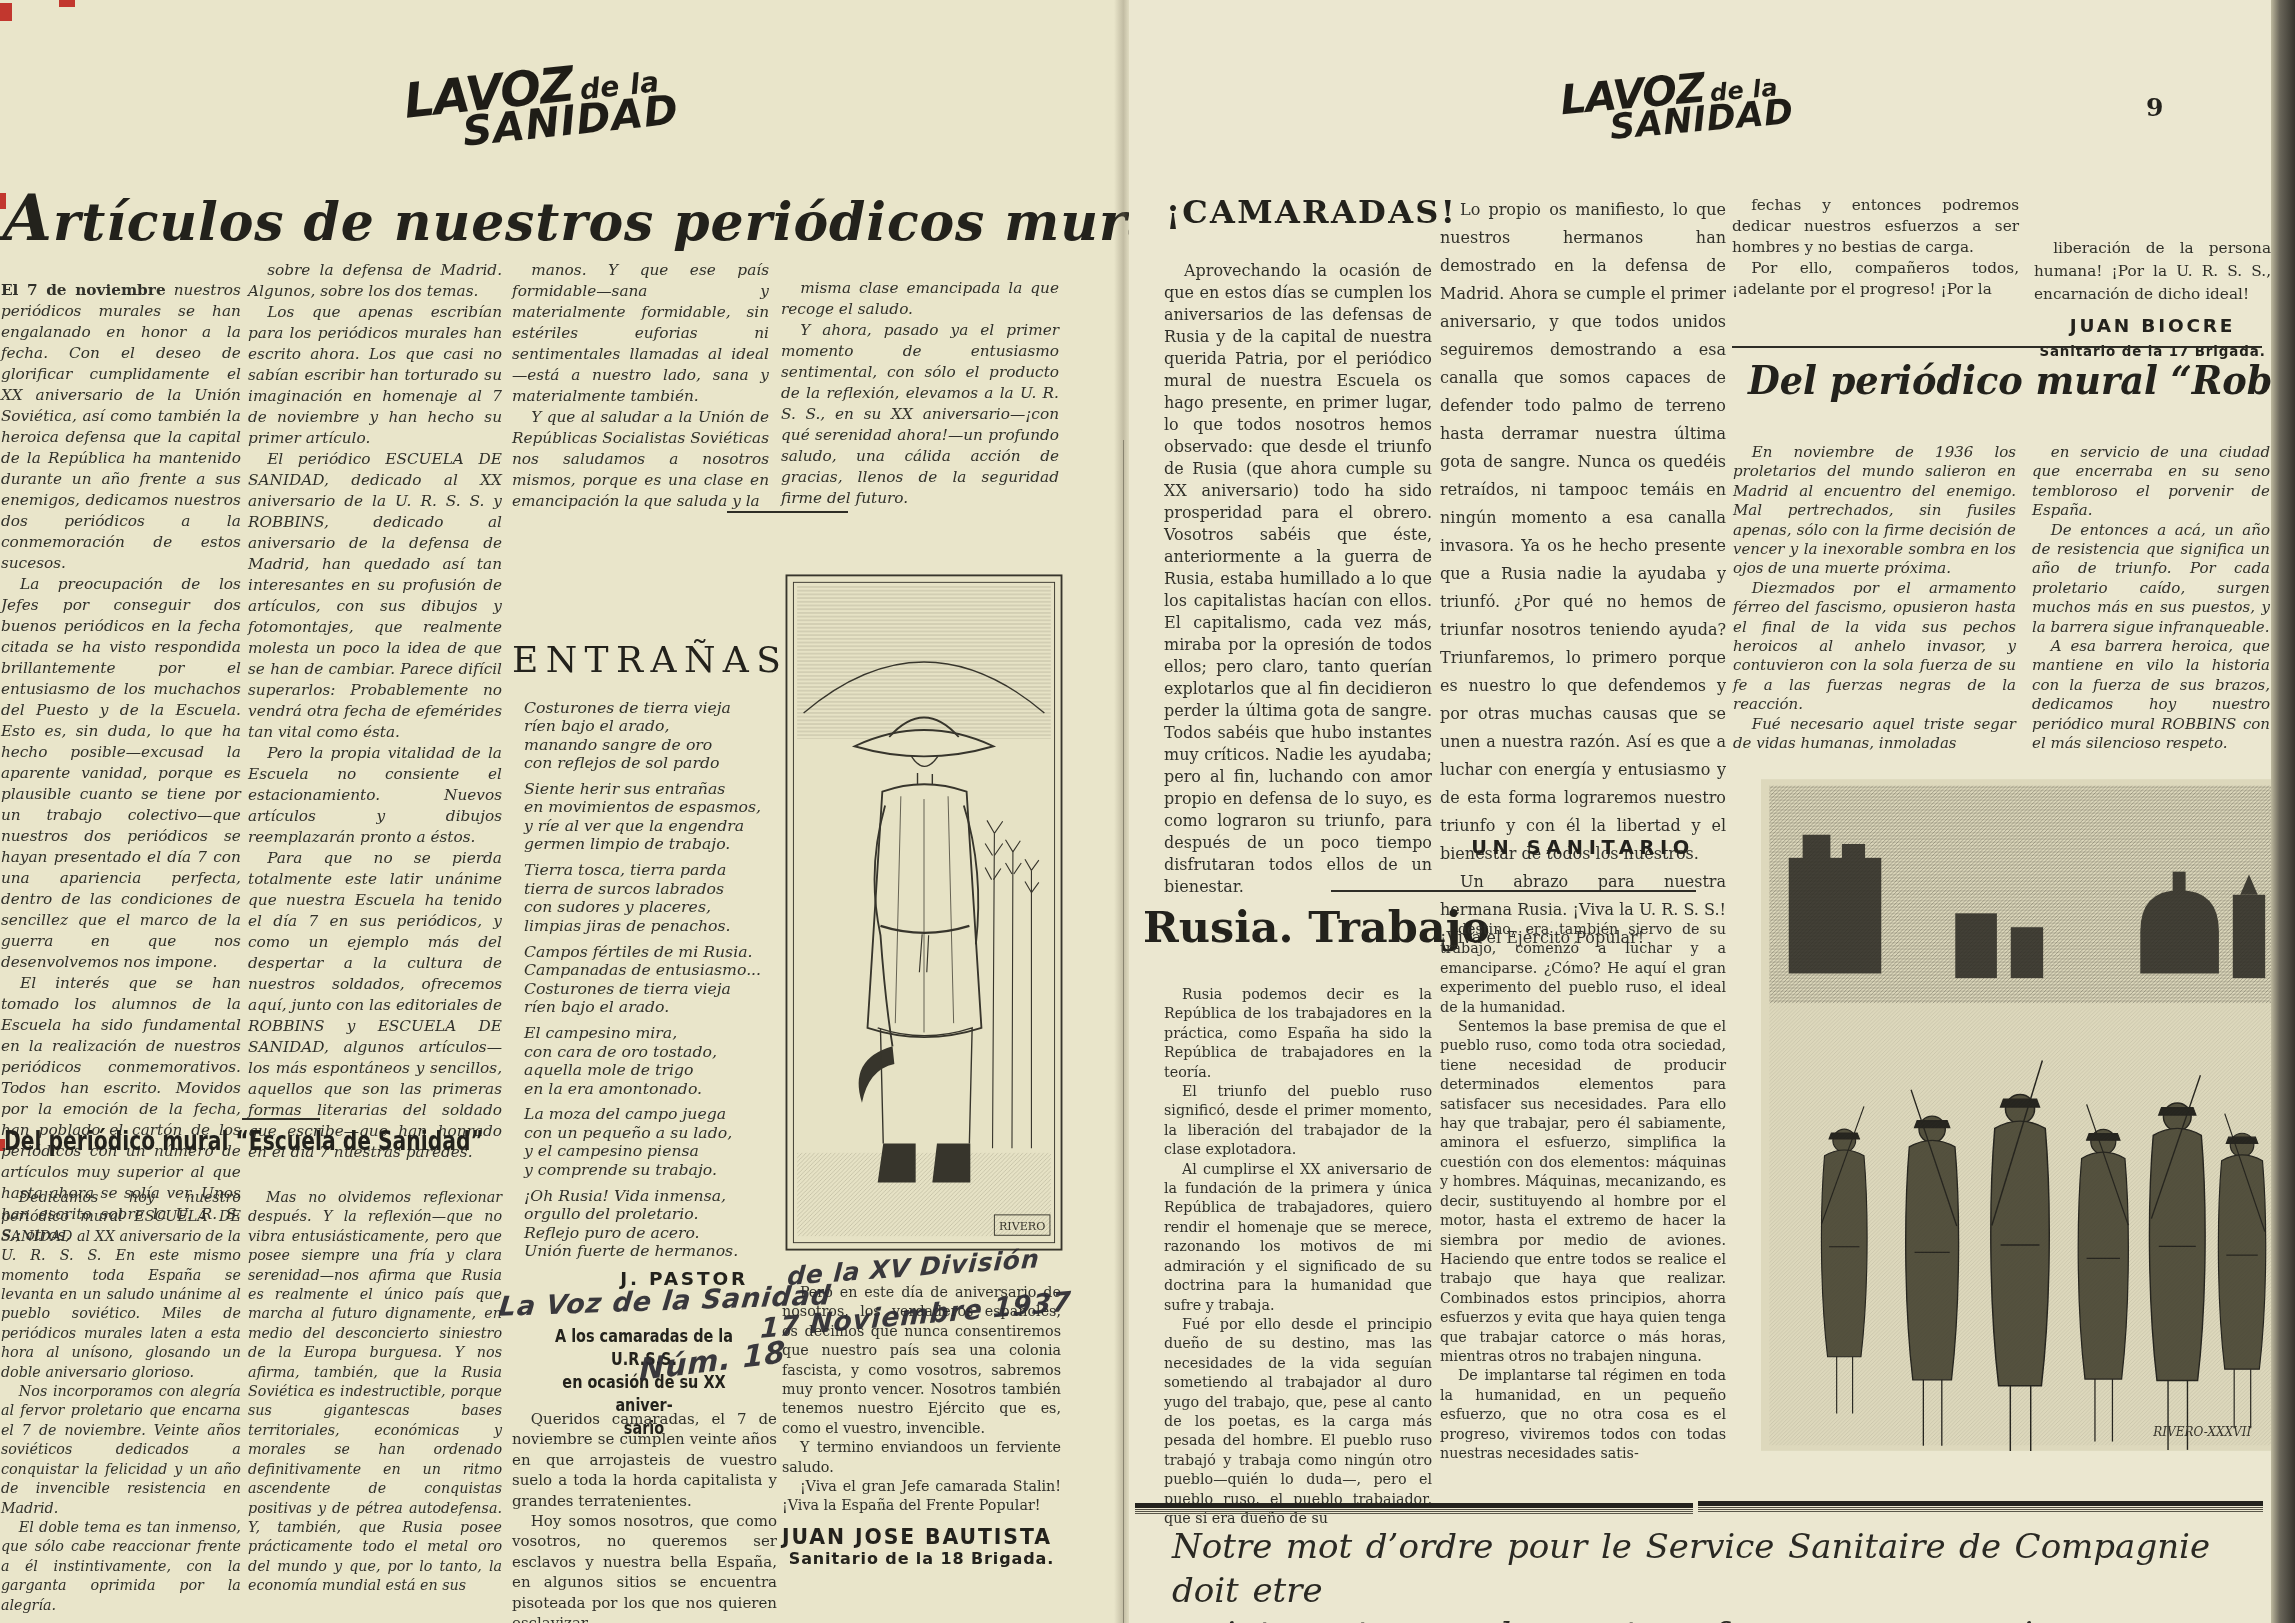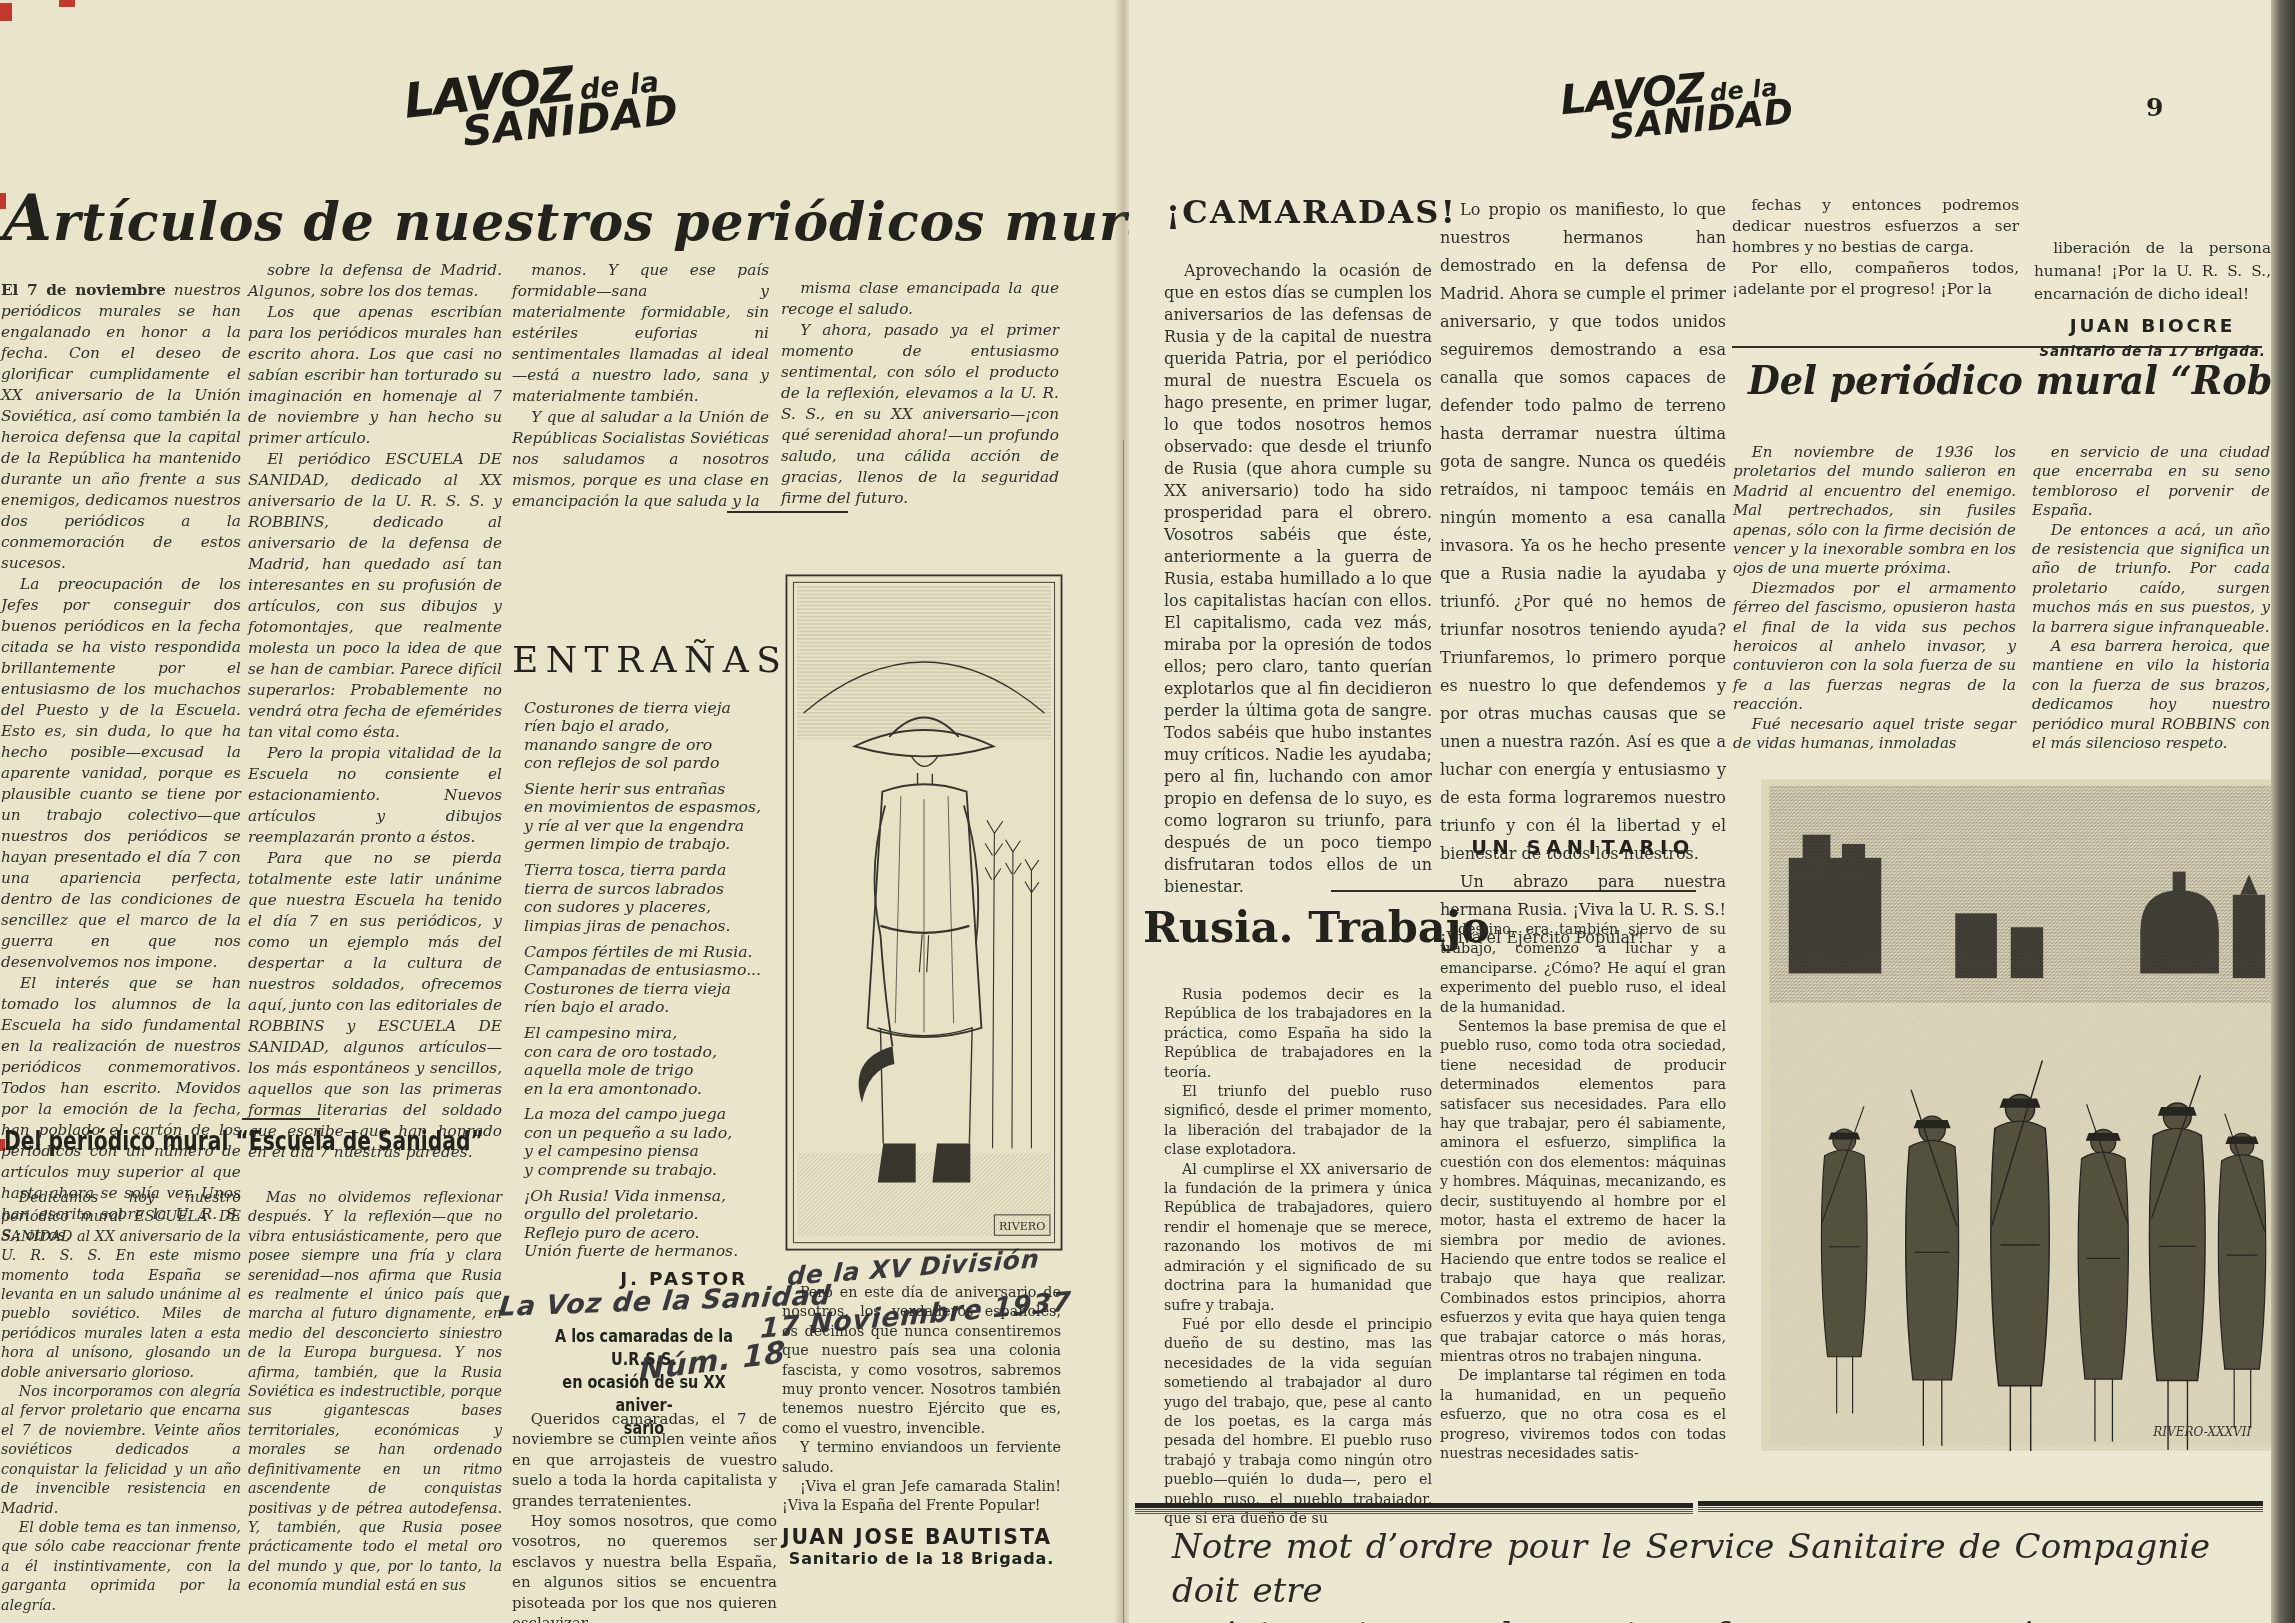--- a/index.html
+++ b/index.html
@@ -211,21 +211,21 @@
       <p>Sentemos la base premisa de que el pueblo ruso, como toda otra sociedad, tiene necesidad de producir determinados elementos para satisfacer sus necesidades. Para ello hay que trabajar, pero él sabiamente, aminora el esfuerzo, simplifica la cuestión con dos elementos: máquinas y hombres. Máquinas, mecanizando, es decir, sustituyendo al hombre por el motor, hasta el extremo de hacer la siembra por medio de aviones. Haciendo que entre todos se realice el trabajo que haya que realizar. Combinados estos principios, ahorra esfuerzos y evita que haya quien tenga que trabajar catorce o más horas, mientras otros no trabajen ninguna.</p>
       <p>De implantarse tal régimen en toda la humanidad, en un pequeño esfuerzo, que no otra cosa es el progreso, viviremos todos con todas nuestras necesidades satis-</p>
     </div>
   <div class="abs txt rom" style="left:1732px;top:195px;width:287px;font-size:15.3px;line-height:21px;">
       <p>fechas y entonces podremos dedicar nuestros esfuerzos a ser hombres y no bestias de carga.</p>
       <p>Por ello, compañeros todos, ¡adelante por el progreso! ¡Por la</p>
     </div>
   <div class="abs txt rom" style="left:2034px;top:195px;width:237px;font-size:15.3px;line-height:23px;margin-top:42px;">
     <div style="display:contents"><p>liberación de la persona humana! ¡Por la U. R. S. S., encarnación de dicho ideal!</p></div>
     <div class="sig" style="text-align:center;font-size:18.5px;letter-spacing:2.8px;margin-top:8.3px;text-indent:0;">JUAN BIOCRE</div>
-    <div class="sig" style="text-align:center;font-size:13.4px;letter-spacing:0.9px;margin-top:2.8px;text-indent:0;font-style:italic;">Sanitario de la 17 Brigada.</div>
+    <div class="sig" style="text-align:center;font-size:13.4px;letter-spacing:0.9px;margin-top:2.8px;text-indent:0;">Sanitario de la 17 Brigada.</div>
   </div>
 
   <div class="abs rule" style="left:1732px;top:346px;width:530px;height:1.9px;"></div>
 
   <div class="abs serifhead" style="left:1732px;top:357px;width:531px;text-align:center;font-size:39px;font-weight:700;font-style:italic;white-space:nowrap;transform:scaleX(.94);transform-origin:center top;">
     <span>Del periódico mural “Robbins”</span>
   </div>
   <div class="abs txt it" style="left:1733px;top:443px;width:283px;font-size:15px;line-height:19.4px;">
       <p>En noviembre de 1936 los proletarios del mundo salieron en Madrid al encuentro del enemigo. Mal pertrechados, sin fusiles apenas, sólo con la firme decisión de vencer y la inexorable sombra en los ojos de una muerte próxima.</p>
       <p>Diezmados por el armamento férreo del fascismo, opusieron hasta el final de la vida sus pechos heroicos al anhelo invasor, y contuvieron con la sola fuerza de su fe a las fuerzas negras de la reacción.</p>

